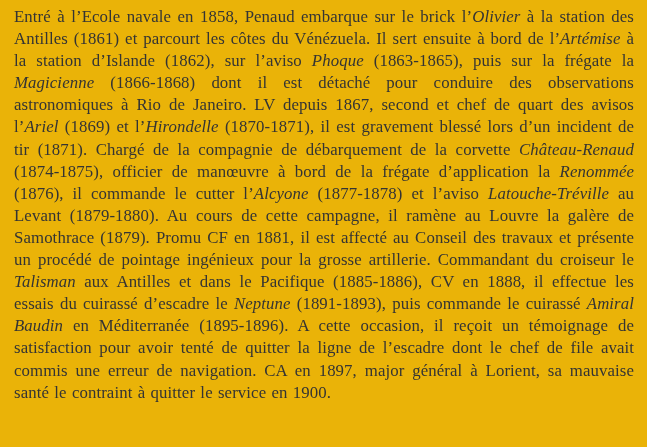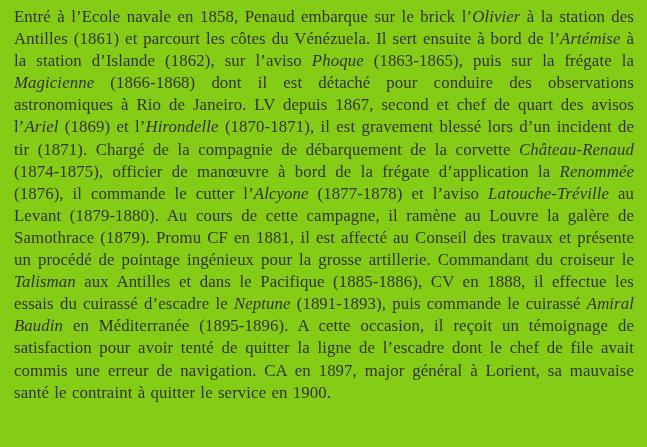--- a/index.html
+++ b/index.html
@@ -29,15 +29,15 @@
     letter-spacing: 0.1px;
     word-spacing: 1px;
   }
   .para i {
     font-style: italic;
   }
 </style>
 </head>
 <body style="background: rgb(252, 252, 252);">
 
-<div class="page" style="background: #84cc16;">
+<div class="page" style="background: #eab308;">
   <p class="para" style="color: rgb(52, 52, 52);"><span>Entré à l’Ecole navale en 1858, Penaud embarque sur le brick l’</span><i>Olivier</i><span> à la station des Antilles (1861) et parcourt les côtes du Vénézuela. Il sert ensuite à bord de l’</span><i>Artémise</i><span> à la station d’Islande (1862), sur l’aviso </span><i>Phoque</i><span> (1863-1865), puis sur la frégate la </span><i>Magicienne</i><span> (1866-1868) dont il est détaché pour conduire des observations astronomiques à Rio de Janeiro. LV depuis 1867, second et chef de quart des avisos l’</span><i>Ariel</i><span> (1869) et l’</span><i>Hirondelle</i><span> (1870-1871), il est gravement blessé lors d’un incident de tir (1871). Chargé de la compagnie de débarquement de la corvette </span><i>Château-Renaud</i><span> (1874-1875), officier de manœuvre à bord de la frégate d’application la </span><i>Renommée</i><span> (1876), il commande le cutter l’</span><i>Alcyone</i><span> (1877-1878) et l’aviso </span><i>Latouche-Tréville</i><span> au Levant (1879-1880). Au cours de cette campagne, il ramène au Louvre la galère de Samothrace (1879). Promu CF en 1881, il est affecté au Conseil des travaux et présente un procédé de pointage ingénieux pour la grosse artillerie. Commandant du croiseur le </span><i>Talisman</i><span> aux Antilles et dans le Pacifique (1885-1886), CV en 1888, il effectue les essais du cuirassé d’escadre le </span><i>Neptune</i><span> (1891-1893), puis commande le cuirassé </span><i>Amiral Baudin</i><span> en Méditerranée (1895-1896). A cette occasion, il reçoit un témoignage de satisfaction pour avoir tenté de quitter la ligne de l’escadre dont le chef de file avait commis une erreur de navigation. CA en 1897, major général à Lorient, sa mauvaise santé le contraint à quitter le service en 1900.</span></p>
 </div>
 
 </body></html>

